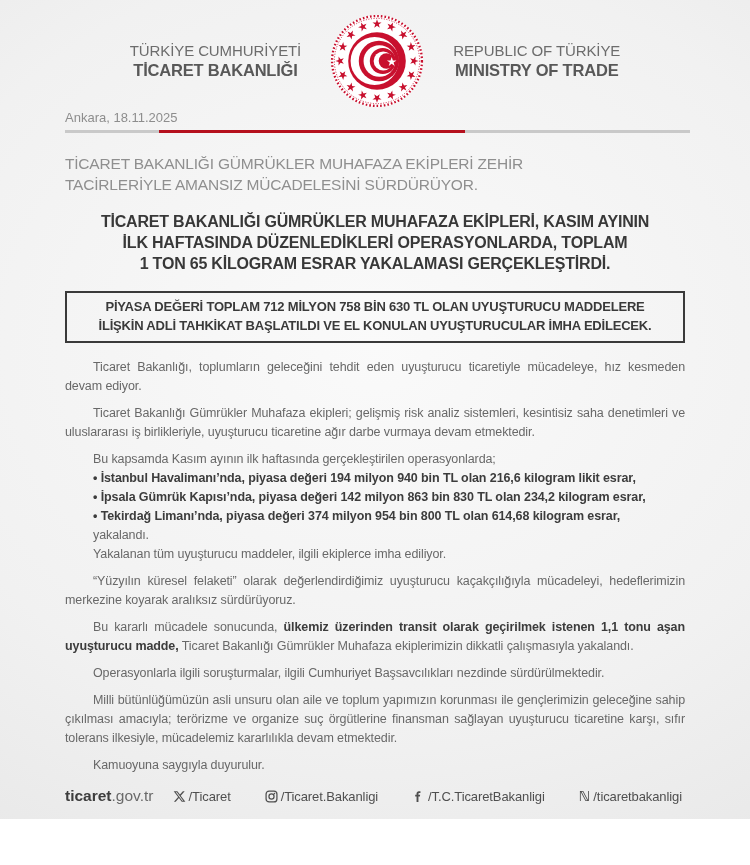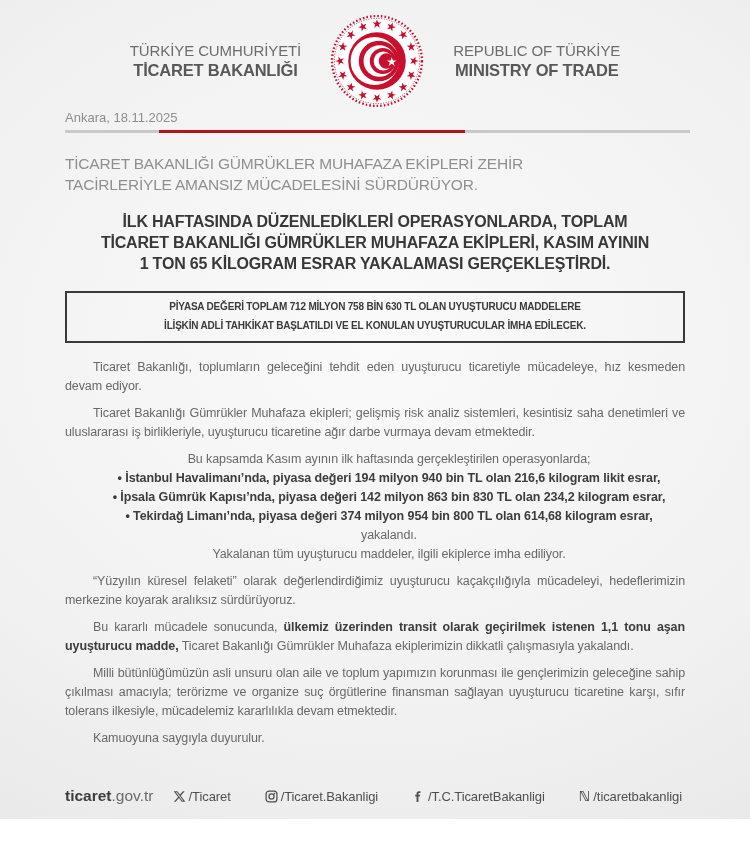--- a/index.html
+++ b/index.html
@@ -48,34 +48,34 @@
     font-size:16px;font-weight:bold;color:#383838;
     line-height:21px;letter-spacing:-0.2px;
   }
   .headline-main span{display:block;}
   
   .highlight-box{
     margin:17px 65px 0;
     border:2px solid #3a3a3a;
     padding:5px 10px 6px;
     text-align:center;
-    font-size:10px;font-weight:bold;color:#3a3a3a;
+    font-size:13px;font-weight:bold;color:#3a3a3a;
     line-height:18.5px;letter-spacing:-0.2px;
   }
   .highlight-box span{display:block;}
   
   .body{
     margin:15px 65px 0;
     font-size:12.5px;color:#686868;
     line-height:19px;letter-spacing:-0.1px;
     text-align:justify;
   }
   .body p{margin:0 0 8px;text-indent:28px;}
   .body p.nj{text-align:left;}
-  .body .list p{margin:0;text-align:center;}
+  .body .list p{margin:0;}
   .body .list{margin-bottom:8px;}
   .body .bold-line{font-weight:bold;color:#3c3c3c;}
   .body strong{font-weight:bold;color:#3c3c3c;}
   
   .footer{
     position:absolute;left:65px;right:68px;bottom:14px;
     display:flex;align-items:center;justify-content:space-between;
   }
   .site{font-size:15.5px;color:#6a6a6a;cursor:pointer;}
   .site strong{color:#3d3d3d;font-weight:bold;}
@@ -146,22 +146,22 @@
     <span class="seg r"></span>
     <span class="seg g2"></span>
   </div>
 
   <div class="headline-top">
     <span>TİCARET BAKANLIĞI GÜMRÜKLER MUHAFAZA EKİPLERİ ZEHİR</span>
     <span>TACİRLERİYLE AMANSIZ MÜCADELESİNİ SÜRDÜRÜYOR.</span>
   </div>
 
   <div class="headline-main">
+    <span>TİCARET BAKANLIĞI GÜMRÜKLER MUHAFAZA EKİPLERİ, KASIM AYININ</span>
     <span>İLK HAFTASINDA DÜZENLEDİKLERİ OPERASYONLARDA, TOPLAM</span>
-    <span>TİCARET BAKANLIĞI GÜMRÜKLER MUHAFAZA EKİPLERİ, KASIM AYININ</span>
     <span>1 TON 65 KİLOGRAM ESRAR YAKALAMASI GERÇEKLEŞTİRDİ.</span>
   </div>
 
   <div class="highlight-box">
     <span>PİYASA DEĞERİ TOPLAM 712 MİLYON 758 BİN 630 TL OLAN UYUŞTURUCU MADDELERE</span>
     <span>İLİŞKİN ADLİ TAHKİKAT BAŞLATILDI VE EL KONULAN UYUŞTURUCULAR İMHA EDİLECEK.</span>
   </div>
 
   <div class="body">
     <p>Ticaret Bakanlığı, toplumların geleceğini tehdit eden uyuşturucu ticaretiyle mücadeleye, hız kesmeden devam ediyor.</p>
@@ -173,20 +173,21 @@
       <p class="bold-line">• İpsala Gümrük Kapısı’nda, piyasa değeri 142 milyon 863 bin 830 TL olan 234,2 kilogram esrar,</p>
       <p class="bold-line">• Tekirdağ Limanı’nda, piyasa değeri 374 milyon 954 bin 800 TL olan 614,68 kilogram esrar,</p>
       <p class="nj">yakalandı.</p>
       <p class="nj">Yakalanan tüm uyuşturucu maddeler, ilgili ekiplerce imha ediliyor.</p>
     </div>
 
     <p>“Yüzyılın küresel felaketi” olarak değerlendirdiğimiz uyuşturucu kaçakçılığıyla mücadeleyi, hedeflerimizin merkezine koyarak aralıksız sürdürüyoruz.</p>
 
     <p><span>Bu kararlı mücadele sonucunda, </span><strong>ülkemiz üzerinden transit olarak geçirilmek istenen 1,1 tonu aşan uyuşturucu madde,</strong><span> Ticaret Bakanlığı Gümrükler Muhafaza ekiplerimizin dikkatli çalışmasıyla yakalandı.</span></p>
 
+    <p>Operasyonlarla ilgili soruşturmalar, ilgili Cumhuriyet Başsavcılıkları nezdinde sürdürülmektedir.</p>
     <p>Milli bütünlüğümüzün asli unsuru olan aile ve toplum yapımızın korunması ile gençlerimizin geleceğine sahip çıkılması amacıyla; terörizme ve organize suç örgütlerine finansman sağlayan uyuşturucu ticaretine karşı, sıfır tolerans ilkesiyle, mücadelemiz kararlılıkla devam etmektedir.</p>
     <p class="nj">Kamuoyuna saygıyla duyurulur.</p>
   </div>
 
   <div class="footer">
     <div class="site"><strong>ticaret</strong><span>.gov.tr</span></div>
 
     <div class="handles">
       <span class="handle">
         <svg viewBox="0 0 24 24">

